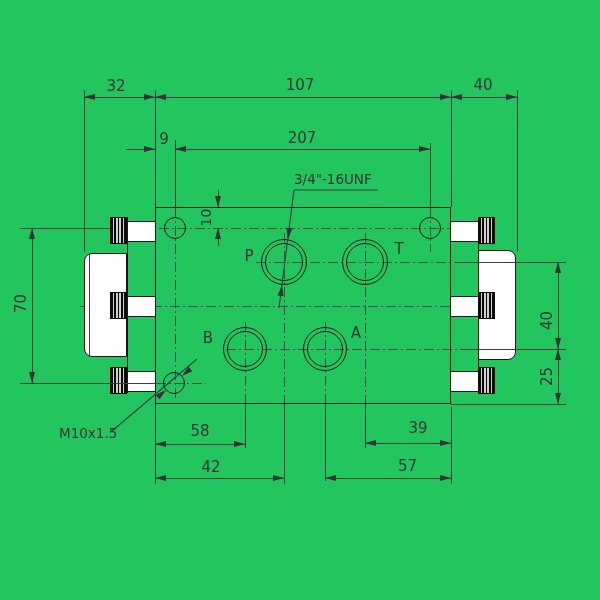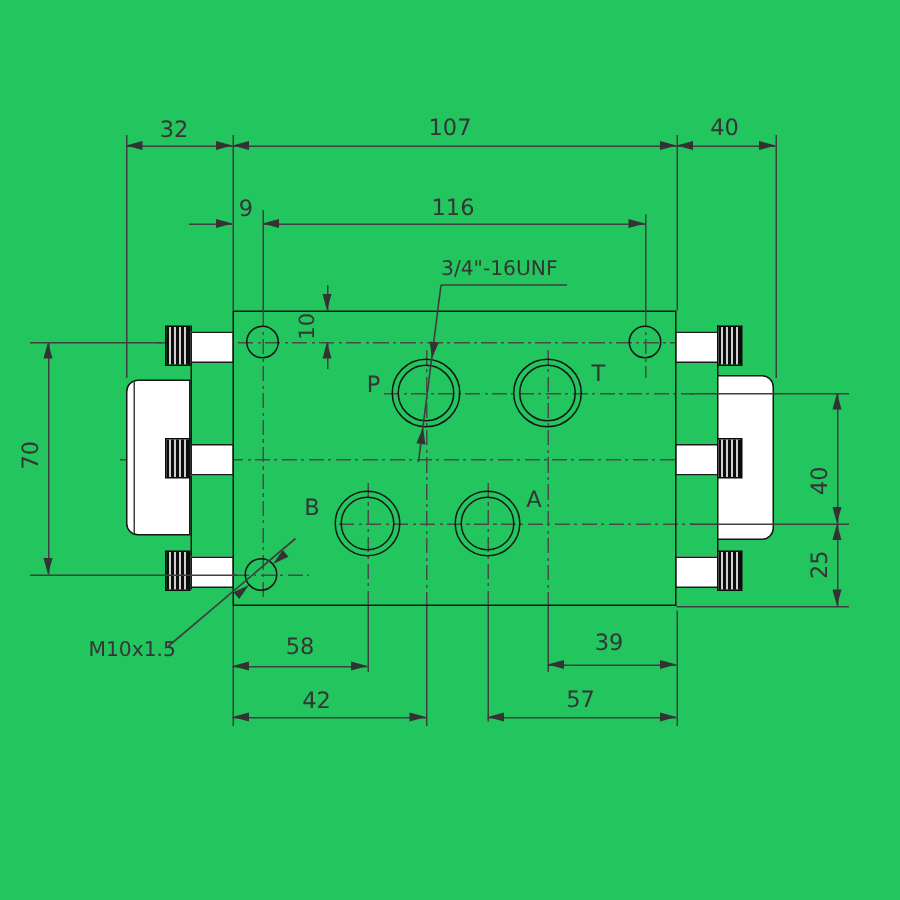--- a/index.html
+++ b/index.html
@@ -151,29 +151,29 @@
     <polygon points="282,285 283.6,296.3 277.6,295.5" fill="#333"></polygon>
     <line x1="112" y1="431" x2="197" y2="359" stroke="#3f3f3f" stroke-width="1.1"></line>
     <polygon points="166,390 159.5,399.4 155.7,394.8" fill="#333"></polygon>
     <polygon points="182,376 192.3,371.2 188.5,366.6" fill="#333"></polygon>
   </svg>
 
   <div class="txt" style="left:86px;top:78px;width:60px;">32</div>
   <div class="txt" style="left:270px;top:77px;width:60px;">107</div>
   <div class="txt" style="left:453px;top:77px;width:60px;">40</div>
   <div class="txt" style="left:149px;top:131px;width:30px;">9</div>
-  <div class="txt" style="left:272px;top:130px;width:60px;">116</div>
+  <div class="txt" style="left:272px;top:130px;width:60px;">207</div>
   <div class="txt rot" style="left:186px;top:209px;width:40px;font-size:14px;">10</div>
   <div class="txt rot" style="left:1px;top:295px;width:40px;">70</div>
   <div class="txt rot" style="left:527px;top:312px;width:40px;">40</div>
   <div class="txt rot" style="left:527px;top:368px;width:40px;">25</div>
   <div class="txt" style="left:170px;top:423px;width:60px;">58</div>
   <div class="txt" style="left:181px;top:459px;width:60px;">42</div>
-  <div class="txt" style="left:376px;top:420px;width:60px;">39</div>
-  <div class="txt" style="left:357px;top:458px;width:60px;">57</div>
+  <div class="txt" style="left:388px;top:420px;width:60px;">39</div>
+  <div class="txt" style="left:357px;top:458px;width:60px;text-align:right;">57</div>
 
   <div class="txt small" style="left:294px;top:171px;text-align:left;">3/4"-16UNF</div>
   <div class="txt small" style="left:59px;top:425px;text-align:left;">M10x1.5</div>
   <div class="txt" style="left:239px;top:248px;width:20px;">P</div>
   <div class="txt" style="left:389px;top:241px;width:20px;">T</div>
   <div class="txt" style="left:198px;top:330px;width:20px;">B</div>
   <div class="txt" style="left:346px;top:325px;width:20px;">A</div>
 
 </div>
 

